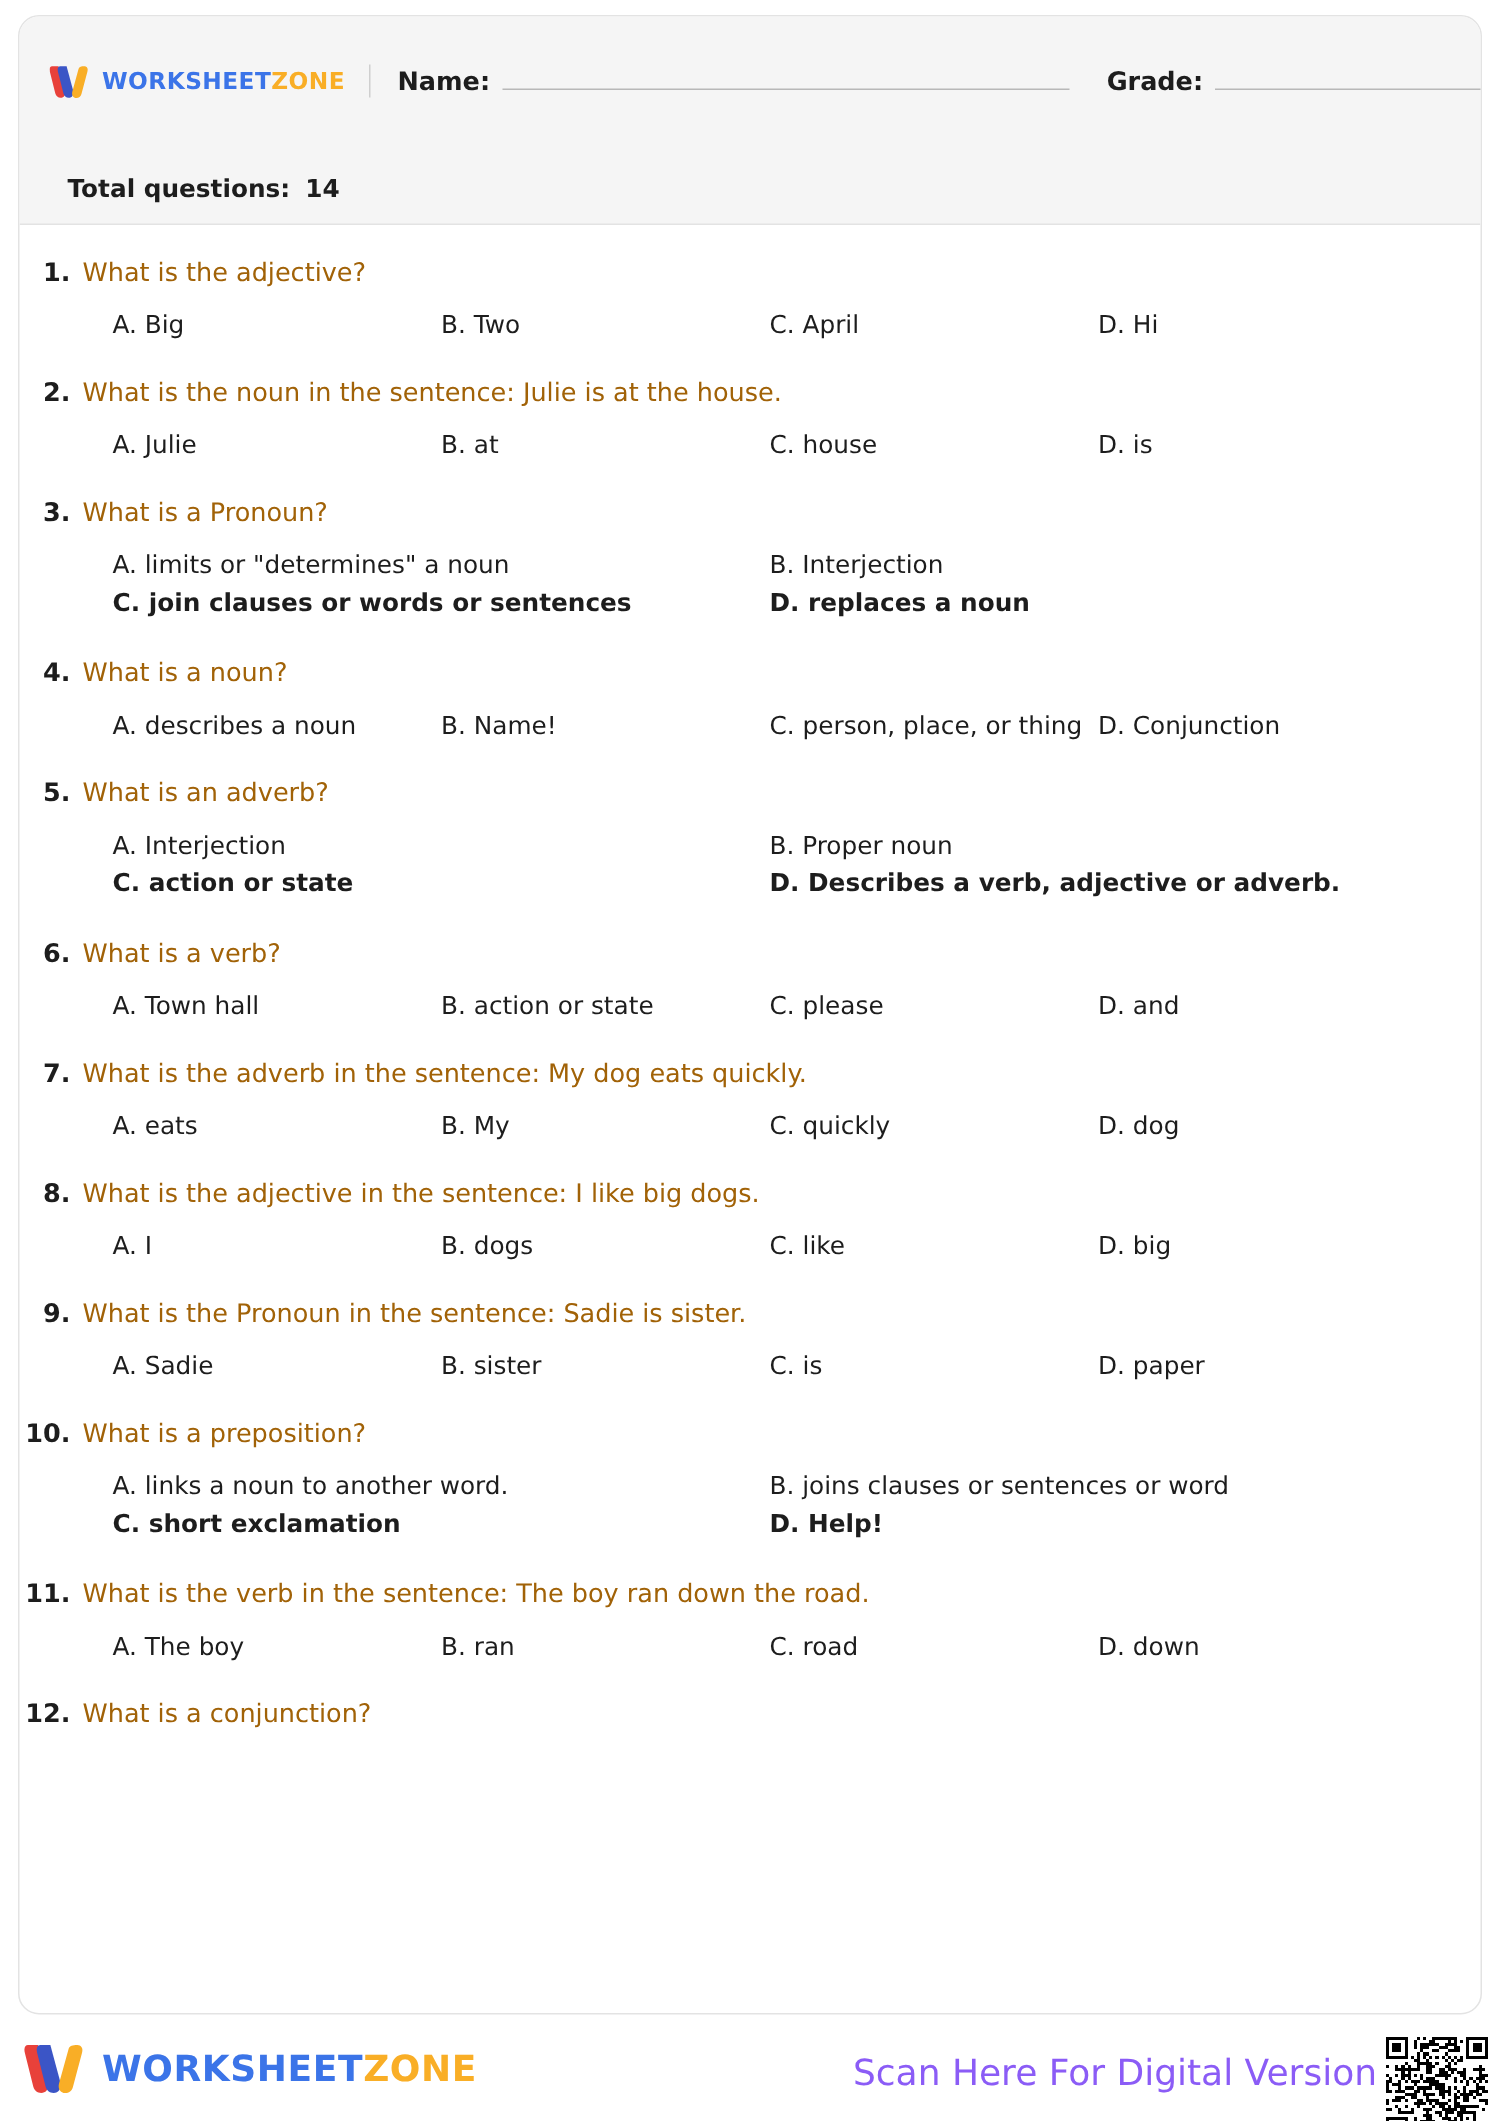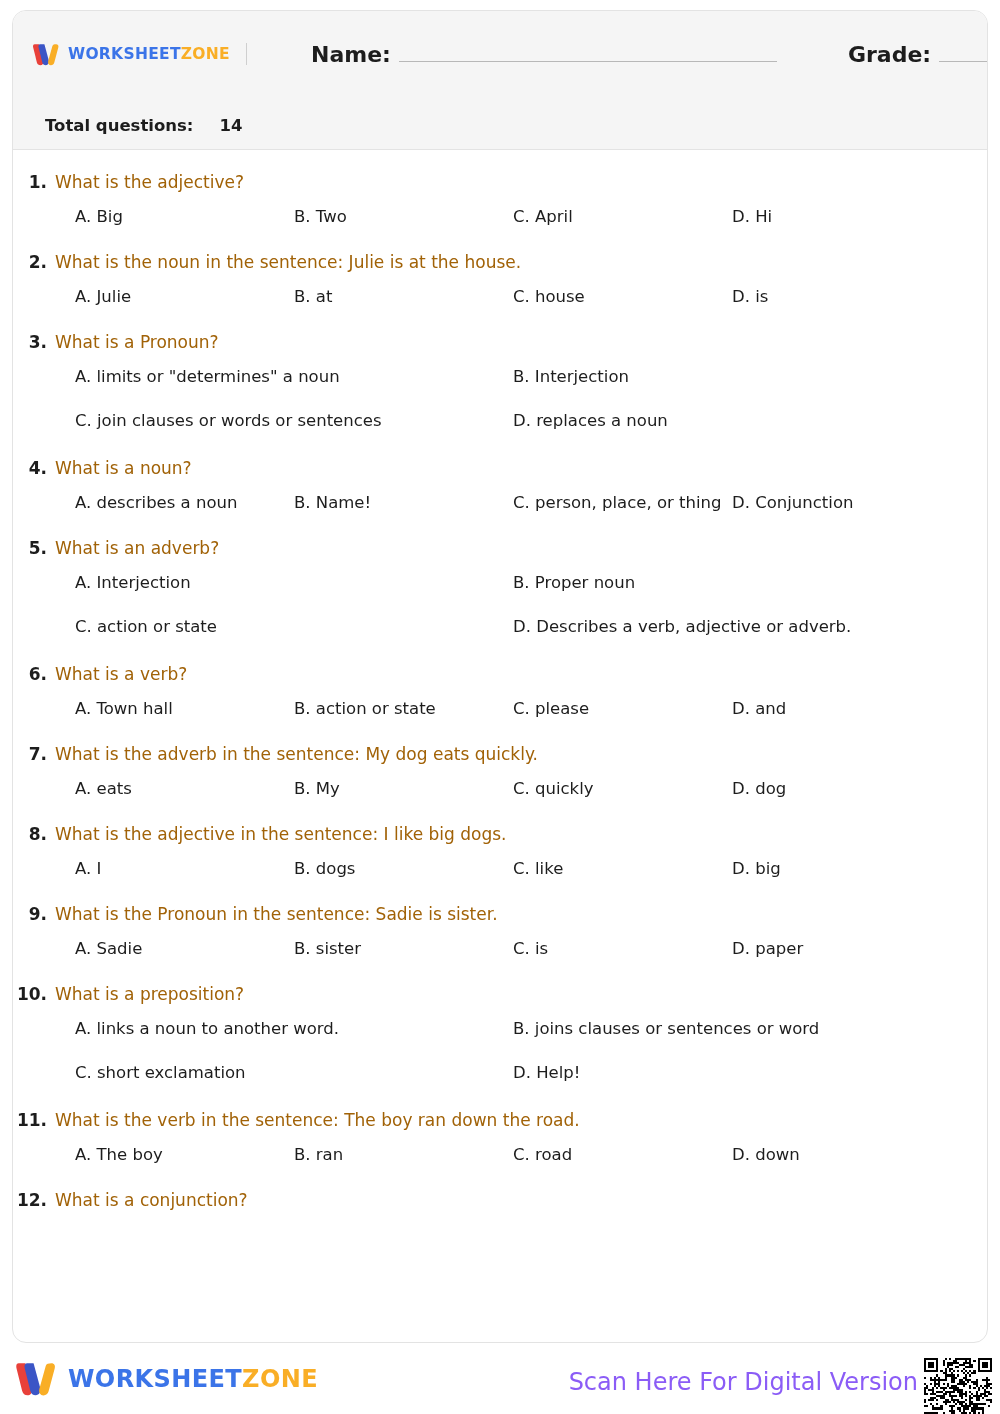--- a/index.html
+++ b/index.html
@@ -85,44 +85,43 @@
     margin: 0 18px 0 16px;
     flex: 0 0 auto;
   }
 
   .field {
     display: flex;
     align-items: baseline;
     flex: 0 0 auto;
   }
   .field-label {
-    font-size: 22px;
+    font-size: 17px;
     font-weight: 700;
     color: #1d1d1d;
     white-space: nowrap;
-    margin-left: 46px;
   }
   .field-line {
     border-bottom: 1px solid #b8b8b8;
     height: 15px;
     margin-left: 8px;
   }
   .name-line   { width: 378px; }
   .grade-line  { width: 253px; }
   .field-grade { margin-left: 25px; }
 
   .total-row {
     position: absolute;
     left: 32px;
     top: 105px;
     font-size: 16.5px;
     font-weight: 700;
     color: #1d1d1d;
     display: flex;
-    gap: 26px;
+    gap: 10px;
   }
 
   
   .card-body {
     padding: 22px 0 0 0;
   }
 
   .q-block {
     padding: 0 20px 0 0;
   }
@@ -146,21 +145,21 @@
     font-size: 17px;
     color: #a16207;
     line-height: 1.25;
   }
 
   .opt-row {
     display: flex;
     padding-left: 62px;
     margin-top: 14px;
   }
-  .opt-row.second { margin-top: 24px; }
+  .opt-row.second { margin-top: 5px; font-weight: bold; }
 
   .opt {
     font-size: 16.5px;
     color: #1d1d1d;
     white-space: nowrap;
     line-height: 1.2;
   }
   
   .cols4 .opt { width: 219px; min-width: 219px; }
   .cols4 .opt:last-child { width: auto; min-width: 0; }

